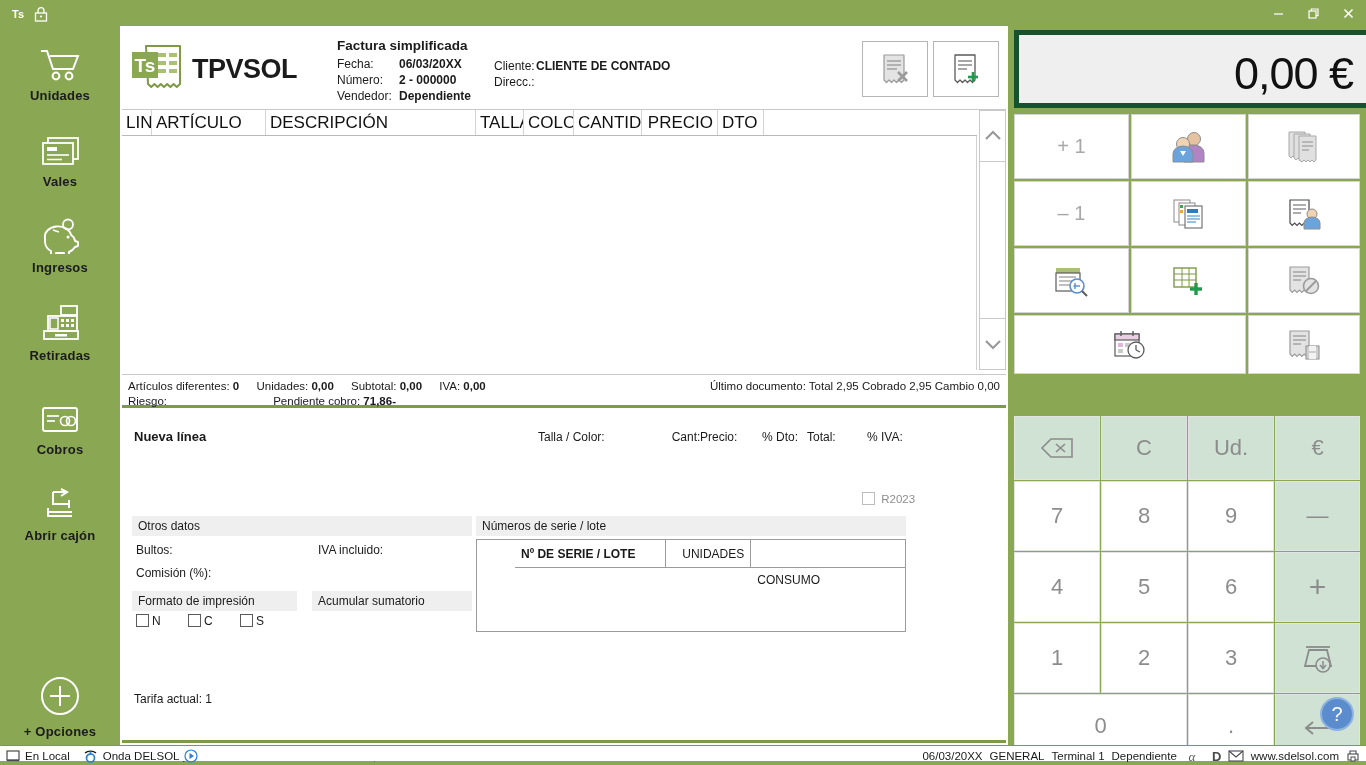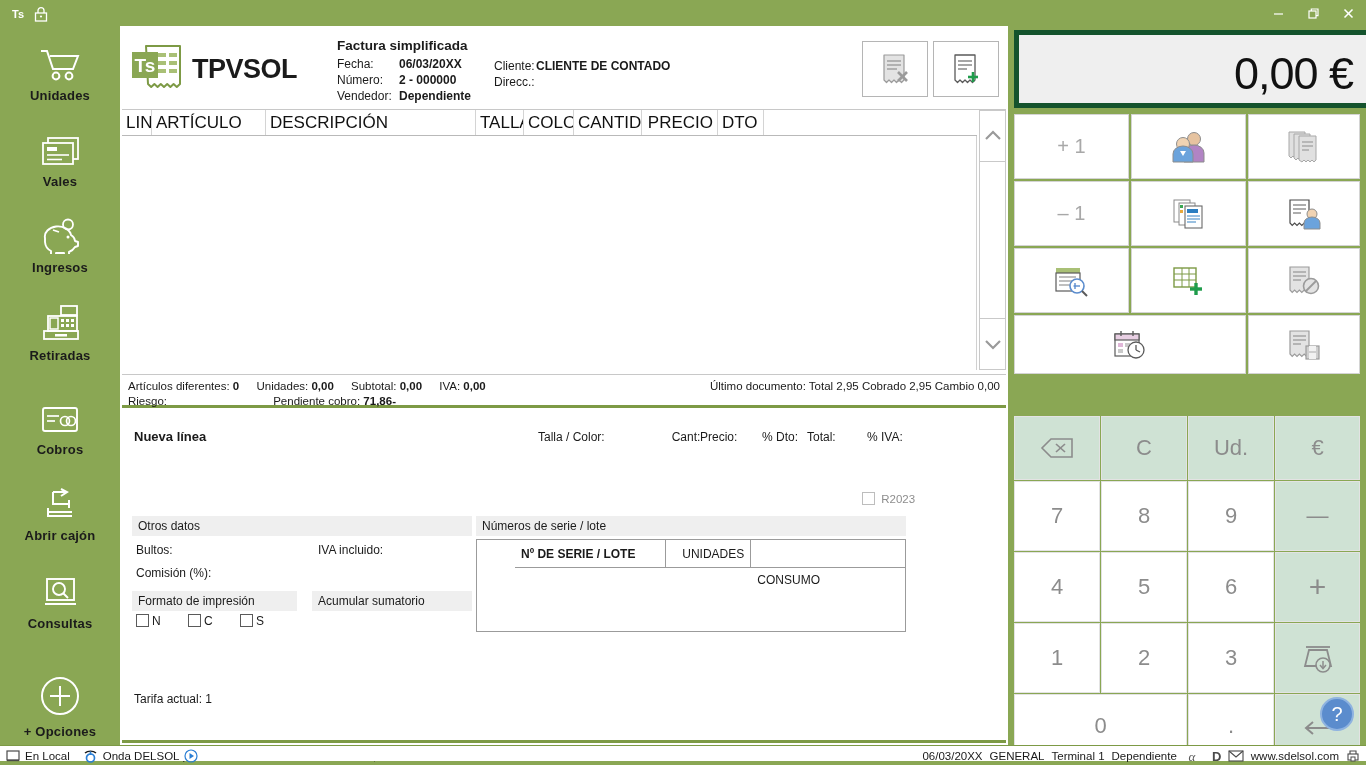--- a/index.html
+++ b/index.html
@@ -223,31 +223,20 @@
           <polyline points="23,1 29,4 23,8" stroke="#fff" stroke-width="2" fill="none"></polyline>
           <polyline points="15,4 15,16 31,16" stroke="#fff" stroke-width="2" fill="none"></polyline>
           <line x1="31" y1="12" x2="31" y2="20" stroke="#fff" stroke-width="2"></line>
           <polyline points="10,20 10,28 34,28" stroke="#fff" stroke-width="2" fill="none"></polyline>
           <line x1="10" y1="24" x2="34" y2="24" stroke="#fff" stroke-width="2"></line>
         </svg>
       </div>
       <div class="lbl">Abrir cajón</div>
     </div>
 
-    <div class="side-item" style="top:540px;">
-      <div class="ico">
-        <svg width="44" height="34" viewBox="0 0 44 34">
-          <rect x="9" y="3" width="27" height="21" fill="none" stroke="#fff" stroke-width="1.9"></rect>
-          <circle cx="21" cy="13" r="6" fill="none" stroke="#fff" stroke-width="1.9"></circle>
-          <line x1="25.5" y1="17.5" x2="30" y2="22" stroke="#fff" stroke-width="2"></line>
-          <line x1="7" y1="28" x2="38" y2="28" stroke="#fff" stroke-width="2"></line>
-        </svg>
-      </div>
-      <div class="lbl">Consultas</div>
-    </div>
 
     <div class="side-item" style="top:648px;">
       <div class="ico">
         <svg width="44" height="44" viewBox="0 0 44 44">
           <circle cx="22" cy="22" r="18" fill="none" stroke="#fff" stroke-width="2"></circle>
           <line x1="22" y1="12" x2="22" y2="32" stroke="#fff" stroke-width="2"></line>
           <line x1="12" y1="22" x2="32" y2="22" stroke="#fff" stroke-width="2"></line>
         </svg>
       </div>
       <div class="lbl">+ Opciones</div>

